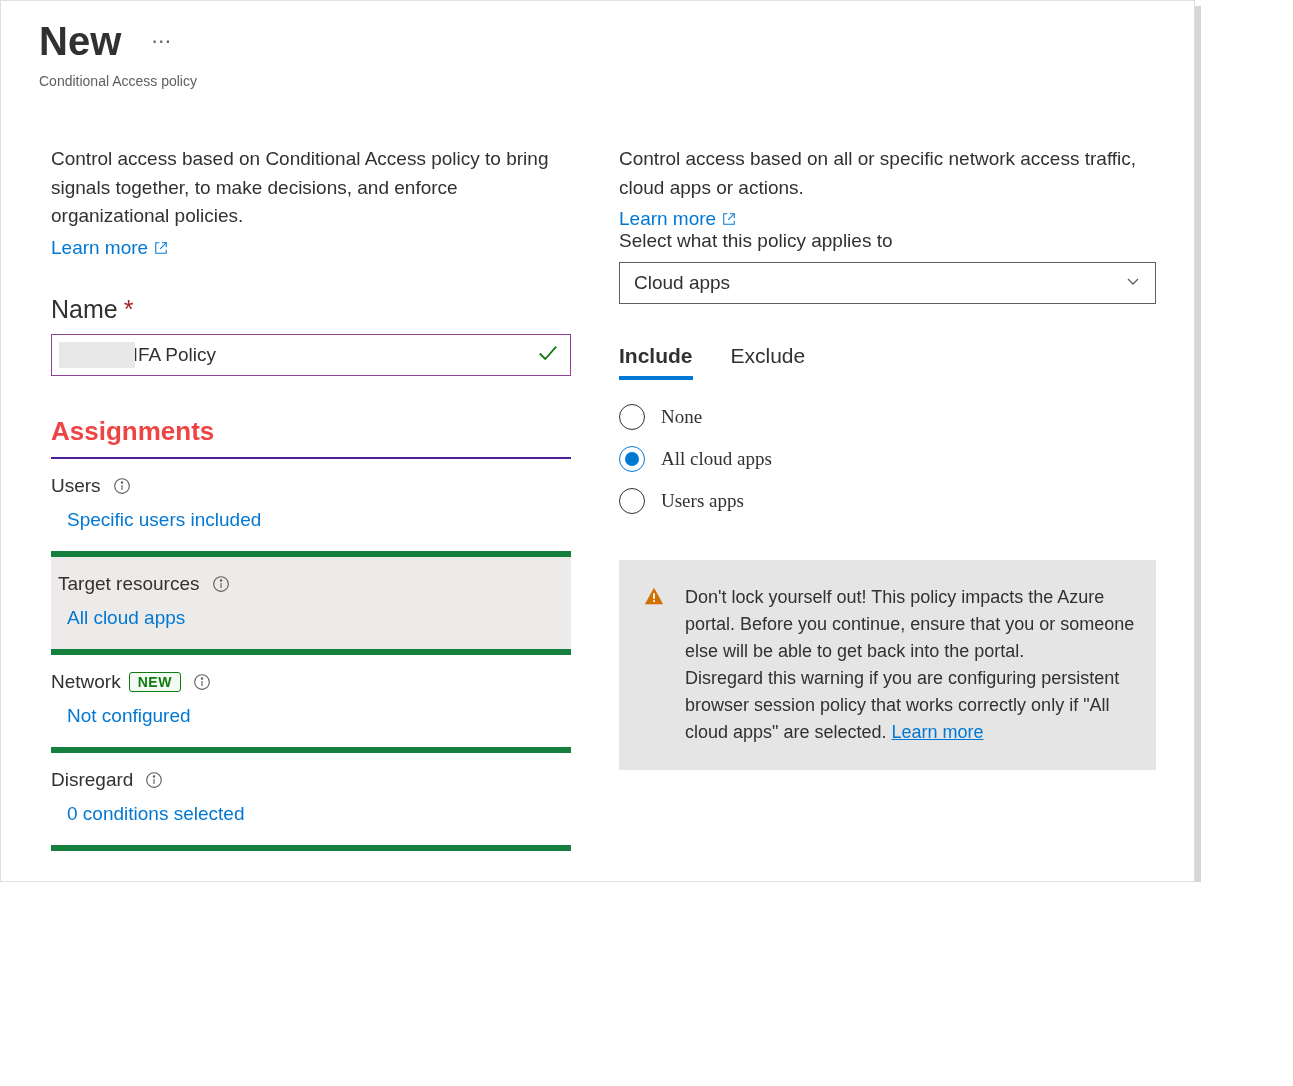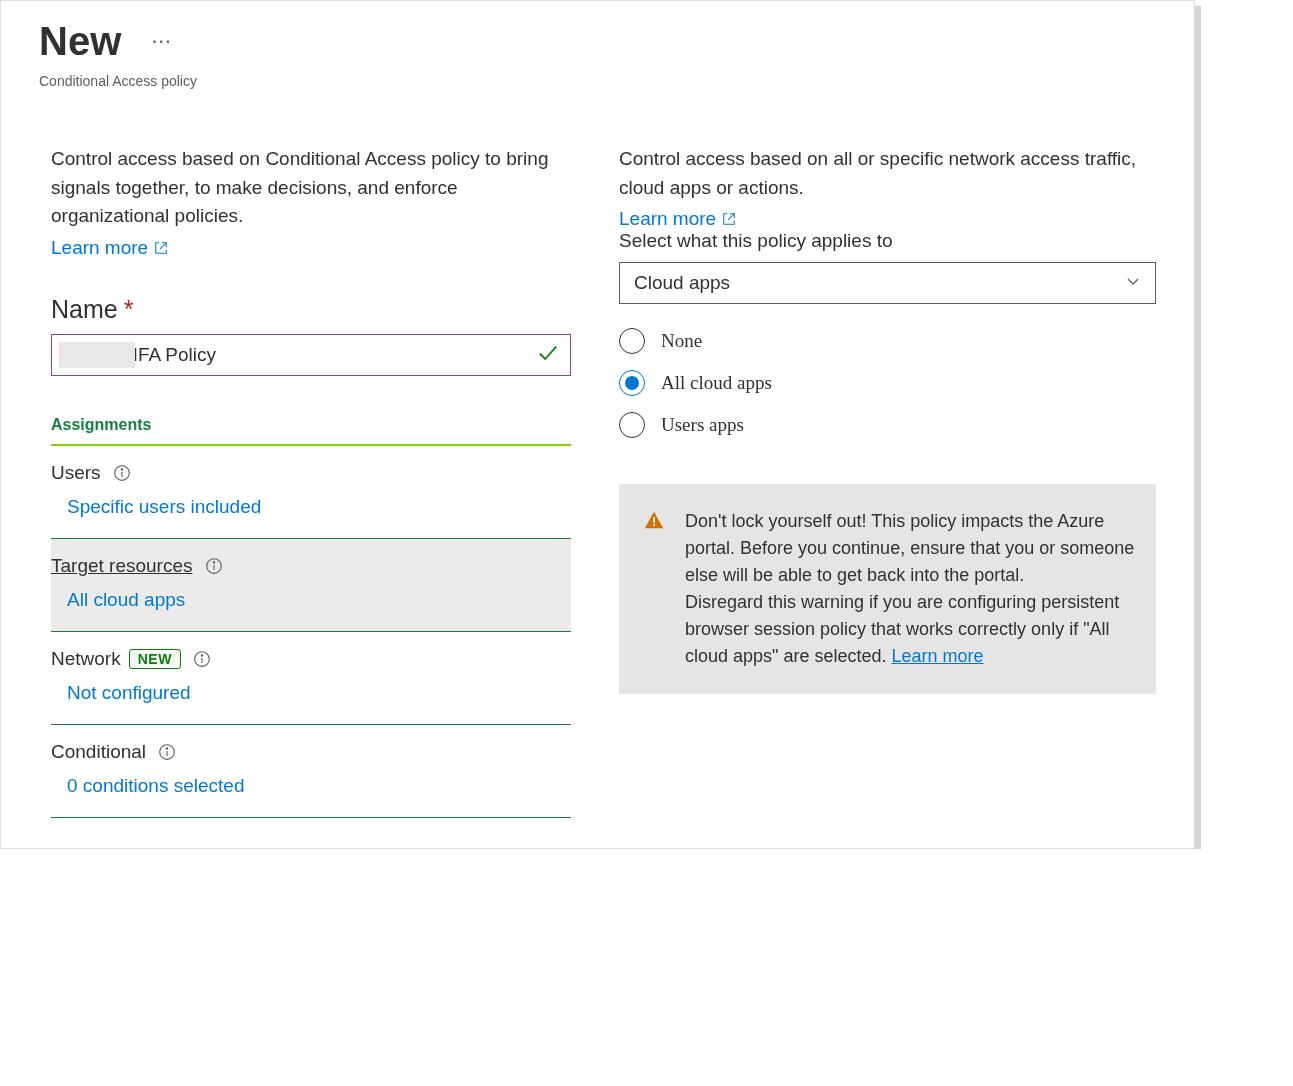--- a/index.html
+++ b/index.html
@@ -116,41 +116,40 @@
       background: #e8e8e8;
     }
     .input-checkmark {
       position: absolute;
       right: 12px;
       top: 50%;
       transform: translateY(-50%);
       color: #107c10;
     }
     .section-heading {
-      font-size: 16px;
-      color: #15803d;
+      font-size: 26px;
+      color: #ef4444;
       margin-top: 40px;
       padding-bottom: 10px;
-      border-bottom: 2px solid #84cc16;
+      border-bottom: 2px solid #4c1d95;
     }
     .assignment-item {
-      border-bottom: 1px solid #15803d;
+      border-bottom: 6px solid #15803d;
     }
     .assignment-item.selected {
       background: #edebe9;
     }
     .assignment-header {
       display: flex;
       align-items: center;
       padding: 16px 0 4px 0;
       cursor: pointer;
     }
     .assignment-item.selected .assignment-header {
-      padding-left: 0;
-      text-decoration: underline;
+      padding-left: 7px;
     }
     .assignment-label {
       font-size: 19px;
       color: #323130;
     }
     .info-icon {
       margin-left: 12px;
       color: #605e5c;
       display: inline-flex;
       align-items: center;
@@ -367,21 +366,21 @@
               </svg>
           </span>
         </div>
         <div class="assignment-value">
           <a>Not configured</a>
         </div>
       </div>
 
       <div class="assignment-item">
         <div class="assignment-header">
-          <span class="assignment-label">Conditional</span>
+          <span class="assignment-label">Disregard</span>
           <span class="info-icon">
             <svg width="18" height="18" viewBox="0 0 16 16" fill="none" stroke="#605e5c" stroke-width="1">
                 <circle cx="8" cy="8" r="6.5"></circle>
                 <line x1="8" y1="7" x2="8" y2="11.5"></line>
                 <circle cx="8" cy="4.8" r="0.6" fill="#605e5c"></circle>
               </svg>
           </span>
         </div>
         <div class="assignment-value">
           <a>0 conditions selected</a>
@@ -403,20 +402,24 @@
       <div class="select-label">Select what this policy applies to</div>
       <div class="dropdown">
         <span>Cloud apps</span>
         <span class="dropdown-chevron">
           <svg width="16" height="16" viewBox="0 0 16 16" fill="none" stroke="#605e5c" stroke-width="1.3">
               <path d="M3 6 L8 11 L13 6"></path>
             </svg>
         </span>
       </div>
 
+      <div class="tab-row">
+        <div class="tab active">Include</div>
+        <div class="tab">Exclude</div>
+      </div>
 
       <div class="radio-group">
         <div class="radio-option">
           <span class="radio-circle"></span>
           <span class="radio-label">None</span>
         </div>
         <div class="radio-option">
           <span class="radio-circle checked">
               <span class="radio-dot"></span>
             </span>

